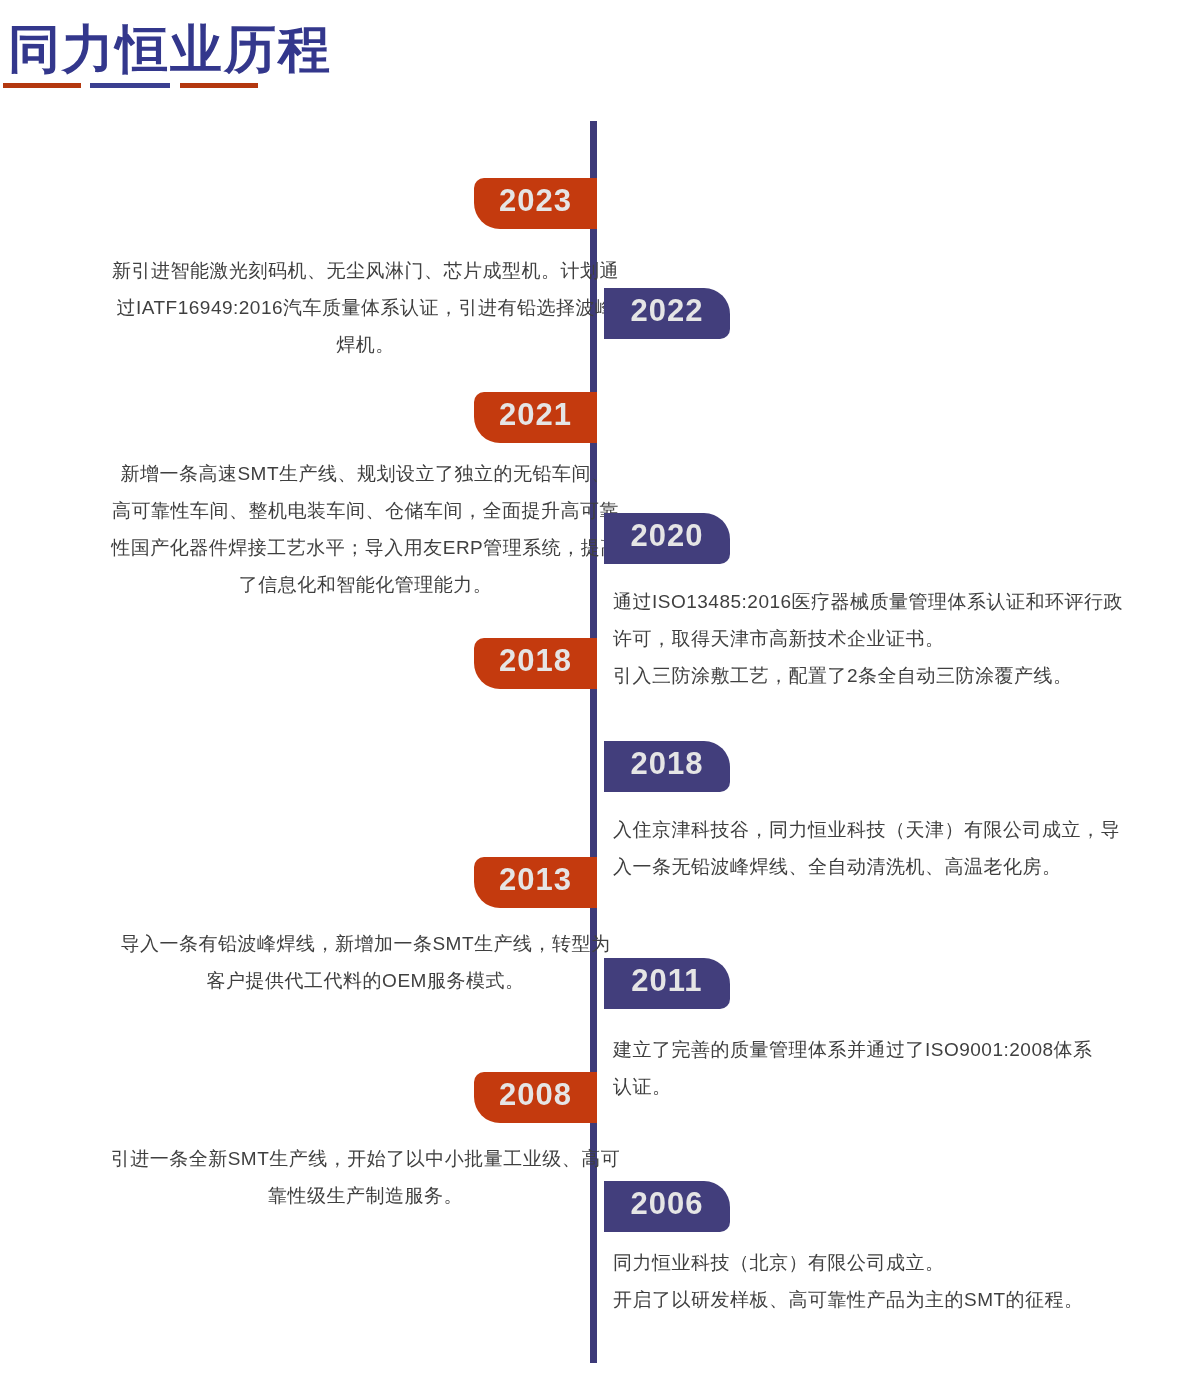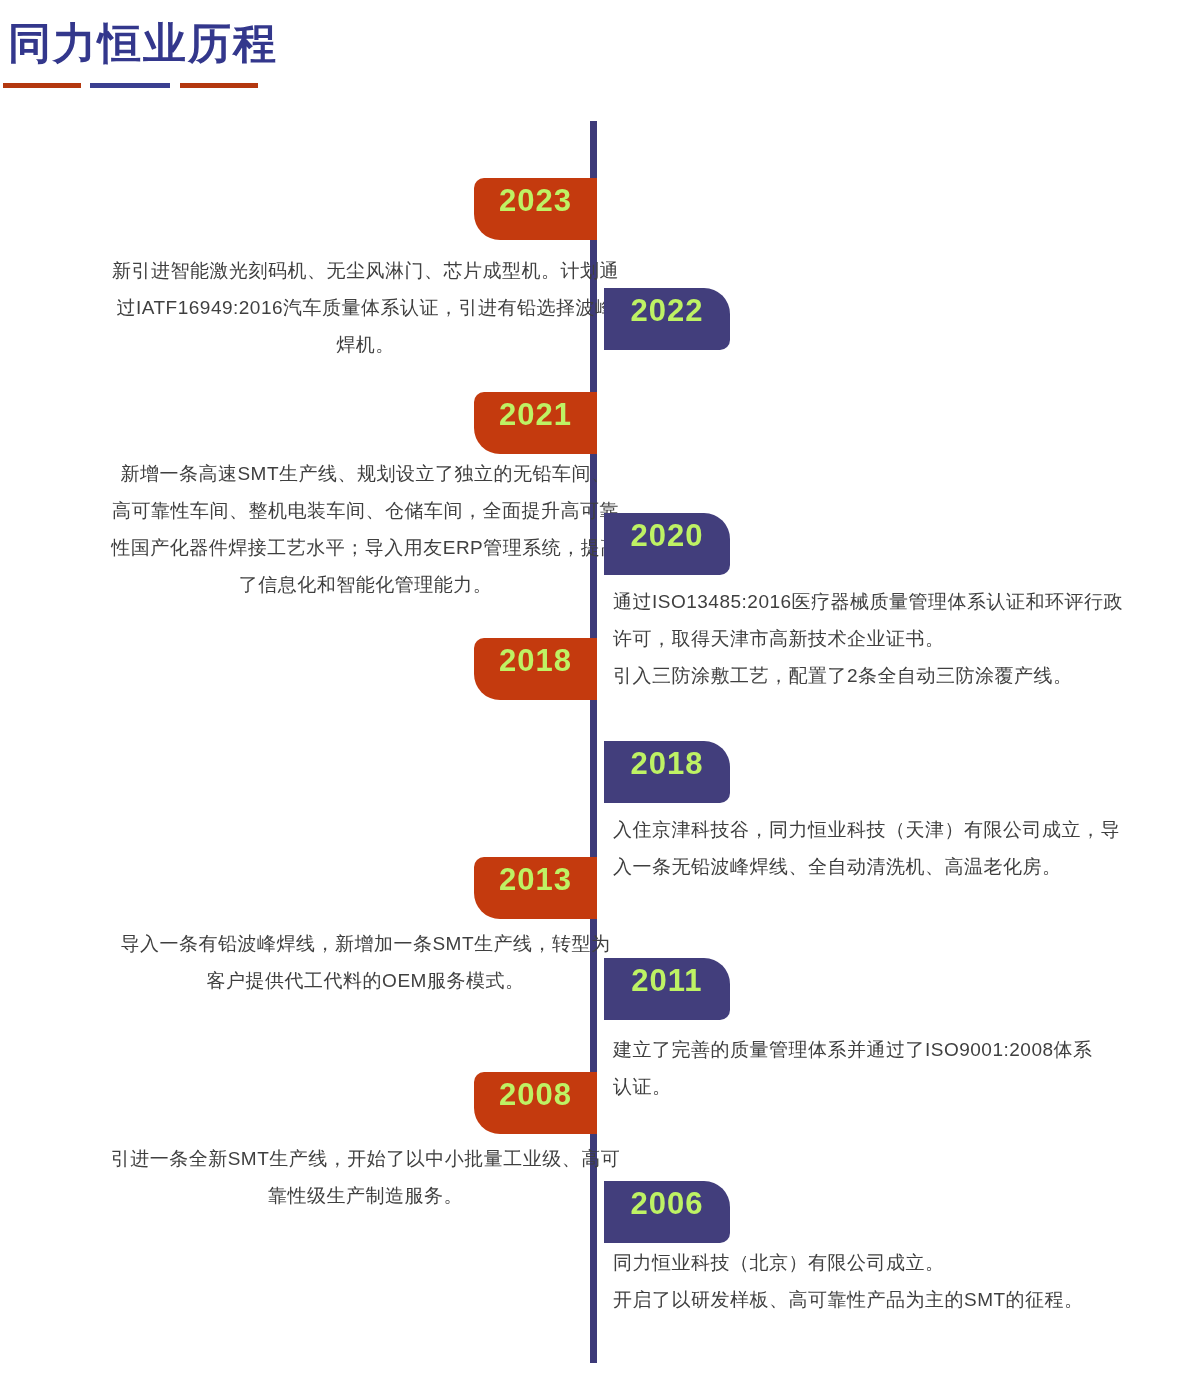--- a/index.html
+++ b/index.html
@@ -5,39 +5,39 @@
   html, body { margin: 0; padding: 0; background: #ffffff; }
   body {
     font-family: "Liberation Sans", "DejaVu Sans", sans-serif;
     width: 1200px; height: 1380px; position: relative; overflow: hidden;
   }
   .page { position: absolute; inset: 0; background: #ffffff; }
 
   
   .page-title {
     position: absolute; left: 8px; top: 18px;
-    font-size: 43px; font-weight: bold; color: #33378c;
+    font-size: 52px; font-weight: bold; color: #33378c;
     letter-spacing: 2px; margin: 0; line-height: 1.2;
   }
   .title-underline { position: absolute; left: 0; top: 83px; height: 5px; width: 300px; }
   .title-underline .seg { position: absolute; top: 0; height: 5px; }
   .seg-1 { left: 3px;   width: 78px; background: #b4380f; }
   .seg-2 { left: 90px;  width: 80px; background: #3b3f90; }
   .seg-3 { left: 180px; width: 78px; background: #b4380f; }
 
   
   .timeline-line {
     position: absolute; left: 590px; top: 121px;
     width: 7px; height: 1242px; background: #3d3a79;
   }
 
   
   .badge {
-    position: absolute; height: 62px; line-height: 46px;
-    text-align: center; color: #bef264;
+    position: absolute; height: 51px; line-height: 46px;
+    text-align: center; color: #e5e5e5;
     font-size: 31px; font-weight: bold; letter-spacing: 1px;
     z-index: 2;
   }
   .badge-left  { left: 474px; width: 123px; background: #c43a0e; border-radius: 10px 0 0 26px; }
   .badge-right { left: 604px; width: 126px; background: #423e7c; border-radius: 0 26px 10px 0; }
 
   
   .desc {
     position: absolute; width: 575px;
     font-size: 19px; line-height: 37px; color: #3f3f3f;

